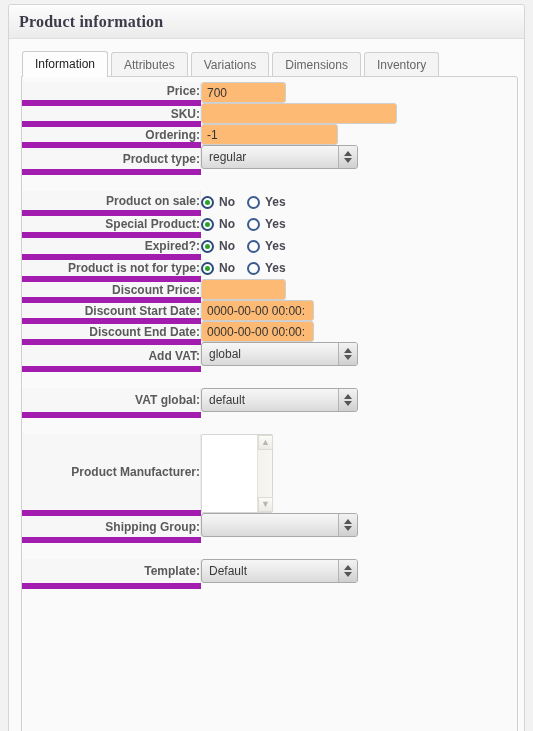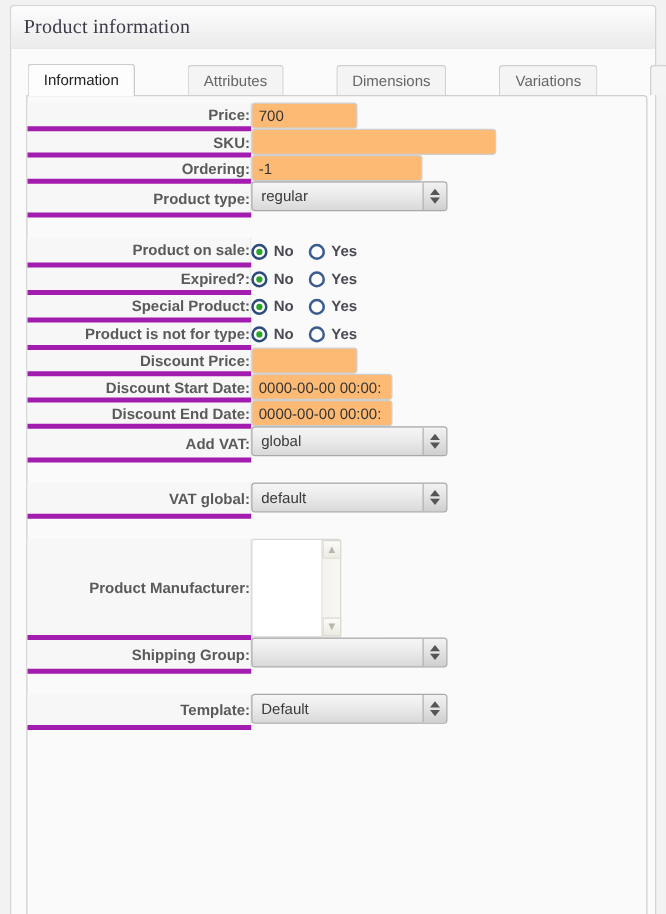--- a/index.html
+++ b/index.html
@@ -36,35 +36,35 @@
     display: flex;
     align-items: center;
     padding-left: 10px;
     box-sizing: border-box;
   }
   .window-title {
     font-family: "Liberation Serif", serif;
     font-size: 16px;
     color: #3b3b4a;
     letter-spacing: .2px;
+    font-weight: bold;
   }
 
   
   .tabs-wrap {
     padding: 11px 0 0 6px;
     position: relative;
   }
   .tabbar {
     display: flex;
     align-items: flex-end;
     height: 26px;
     position: relative;
     z-index: 2;
     padding-left: 7px;
-    gap: 39px;
   }
   .tab {
     height: 24px;
     line-height: 24px;
     padding: 0 12px;
     margin-right: 3px;
     font-size: 12px;
     color: #666;
     background: #f4f4f4;
     border: 1px solid #d0d0d0;
@@ -108,21 +108,21 @@
     padding: 0;
   }
   td.label {
     width: 178px;
     text-align: right;
     padding: 5px 8px 5px 0;
     font-weight: bold;
     font-size: 12px;
     color: #5a5a5a;
     background: #f7f7f7;
-    border-bottom: 4px solid #a21caf;
+    border-bottom: 6px solid #a21caf;
     border-right: 1px solid #ececec;
     white-space: nowrap;
   }
   td.field {
     padding: 4px 0 4px 8px;
   }
   tr.spacer td {
     height: 16px;
     background: transparent;
     border: none;
@@ -275,22 +275,22 @@
 
   <div class="window-header">
     <span class="window-title">Product information</span>
   </div>
 
   <div class="tabs-wrap">
 
     <div class="tabbar">
       <div class="tab active">Information</div>
       <div class="tab">Attributes</div>
+      <div class="tab">Variations</div>
       <div class="tab">Dimensions</div>
-      <div class="tab">Variations</div>
       <div class="tab">Inventory</div>
     </div>
 
     <div class="panel">
       <table class="form">
 
         <tbody>
             <tr>
           <td class="label">Price:</td>
           <td class="field">
@@ -337,35 +337,35 @@
                     <span class="dot"></span>
                   </span>
               <span class="radio-label">No</span>
               <span class="radio off"></span>
               <span class="radio-label">Yes</span>
             </div>
           </td>
         </tr>
 
         <tr>
-          <td class="label">Expired?:</td>
+          <td class="label">Special Product:</td>
           <td class="field">
             <div class="radio-row">
               <span class="radio">
                     <span class="dot"></span>
                   </span>
               <span class="radio-label">No</span>
               <span class="radio off"></span>
               <span class="radio-label">Yes</span>
             </div>
           </td>
         </tr>
 
         <tr>
-          <td class="label">Special Product:</td>
+          <td class="label">Expired?:</td>
           <td class="field">
             <div class="radio-row">
               <span class="radio">
                     <span class="dot"></span>
                   </span>
               <span class="radio-label">No</span>
               <span class="radio off"></span>
               <span class="radio-label">Yes</span>
             </div>
           </td>

